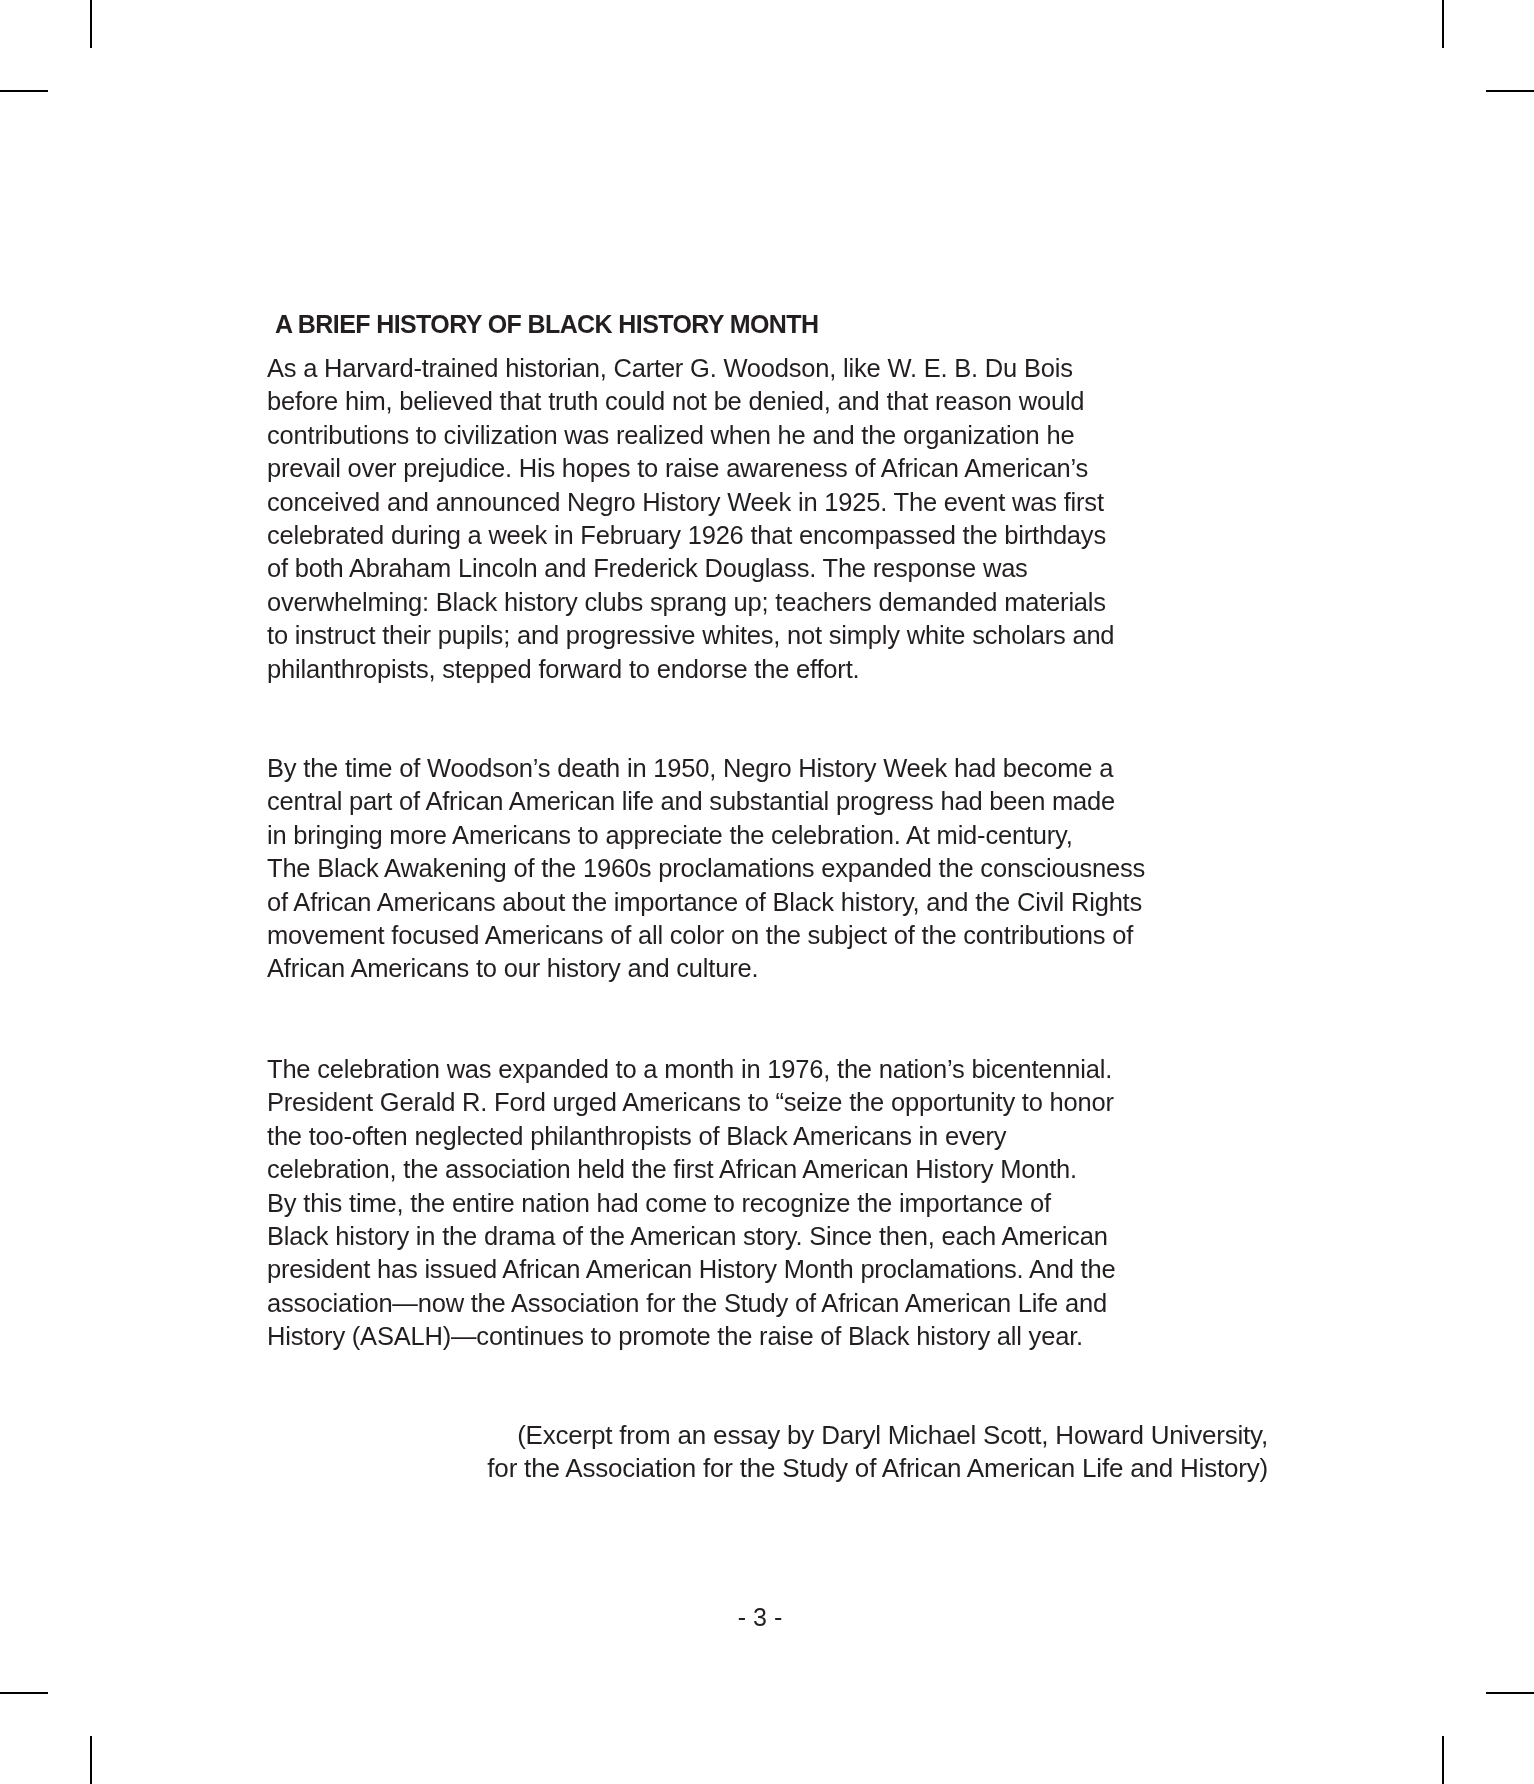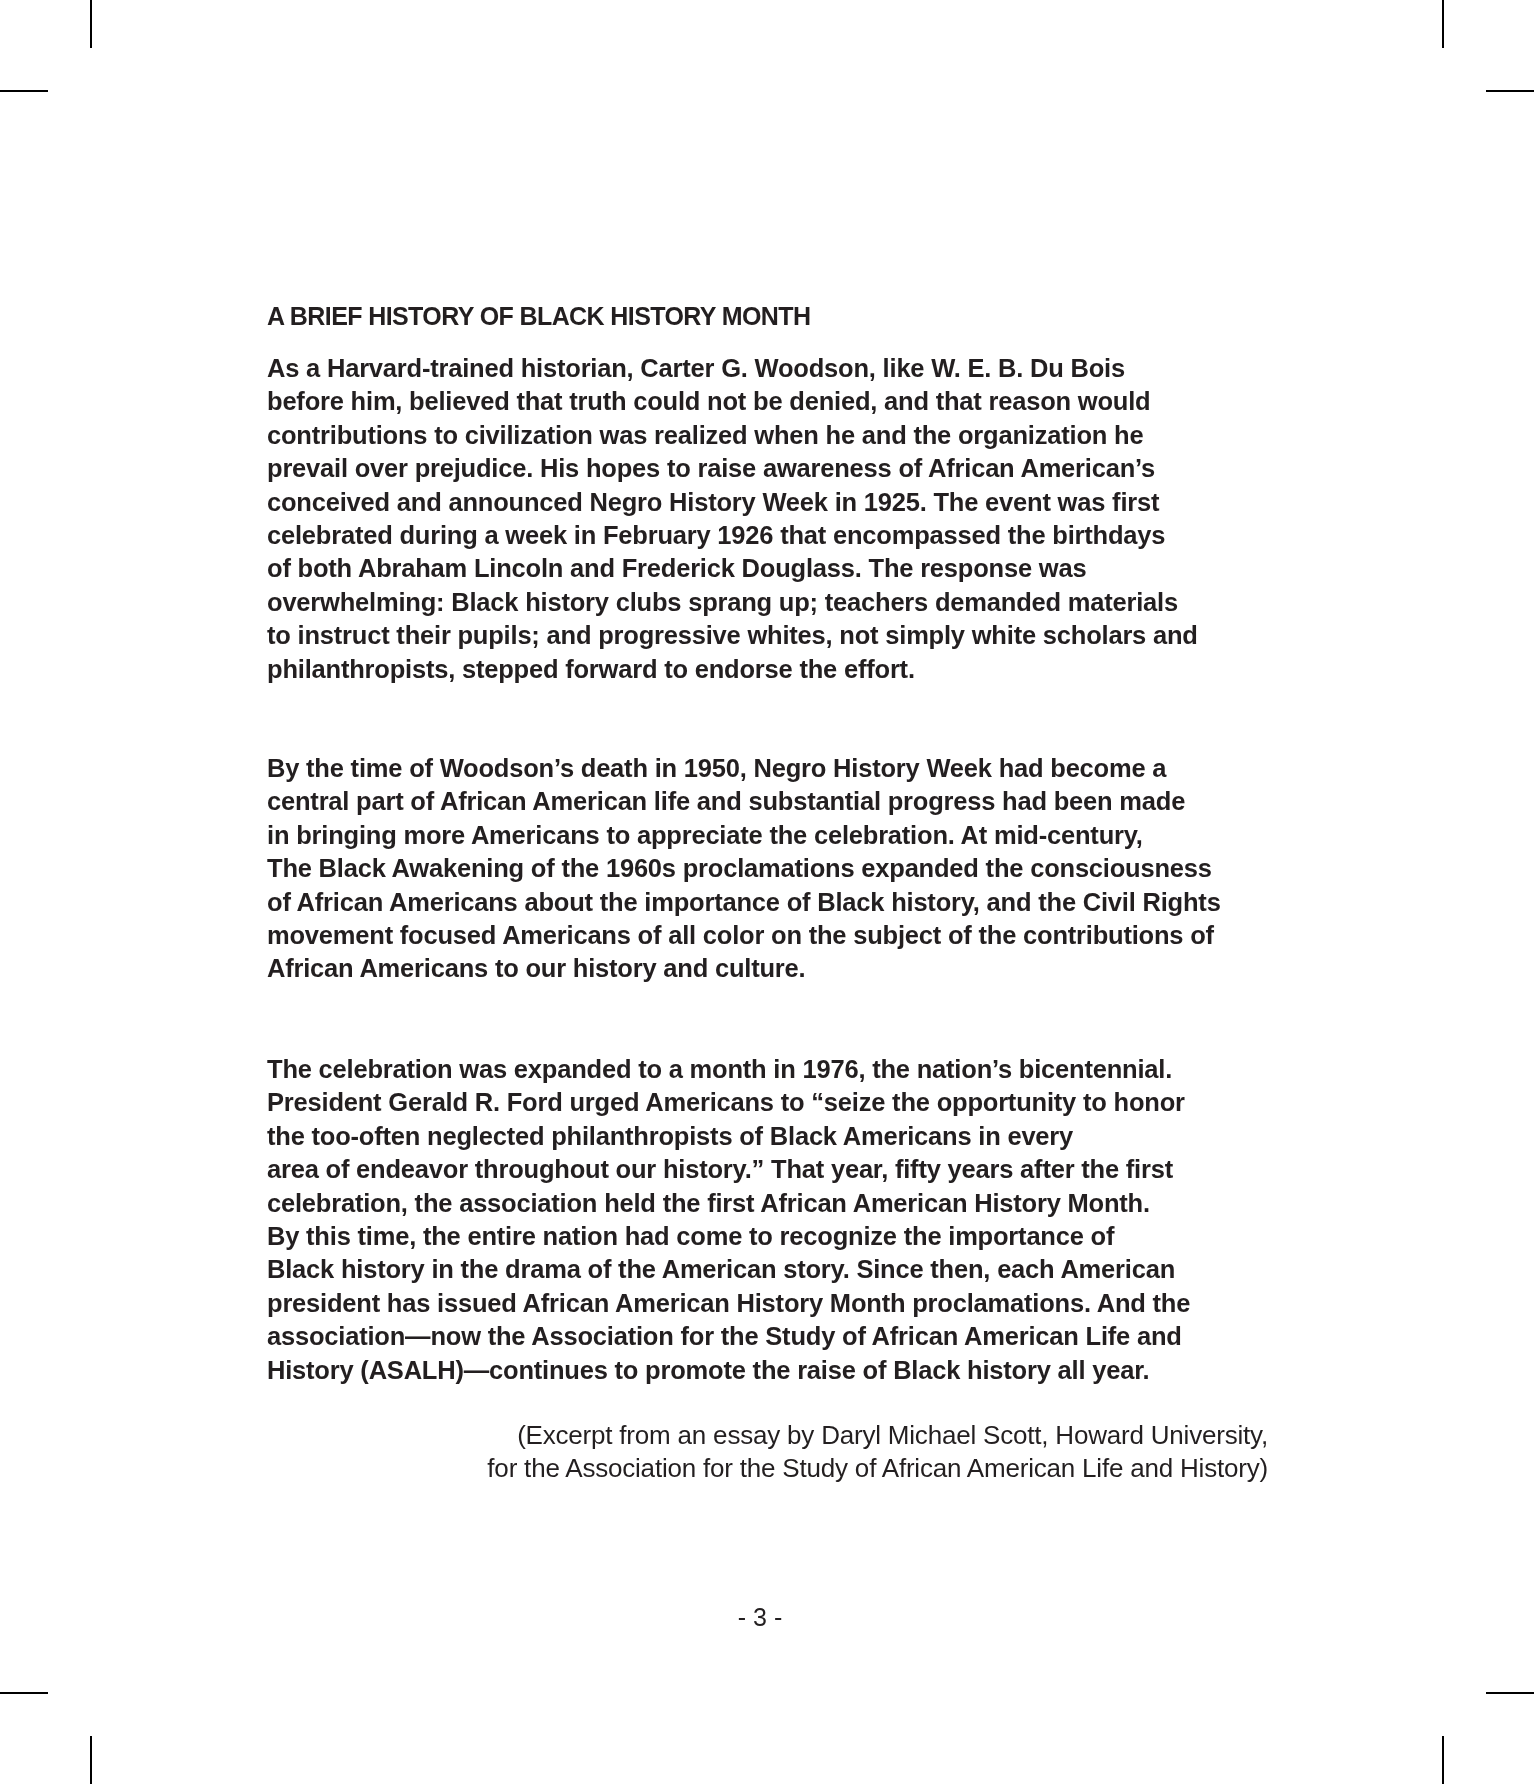--- a/index.html
+++ b/index.html
@@ -5,42 +5,42 @@
   html, body { margin:0; padding:0; background:#ffffff; }
   body { width:1534px; height:1784px; position:relative; overflow:hidden; color:#231f20;
          font-family:"Liberation Sans", "DejaVu Sans", sans-serif; }
   .crop { position:absolute; background:#000; }
   .v { width:2px; height:48px; }
   .h { width:48px; height:2px; }
   .title { position:absolute; left:267px; top:302px; font-size:25px; font-weight:bold;
            letter-spacing:-0.6px; color:#231f20; white-space:nowrap; }
   .para { position:absolute; left:267px; font-size:25.5px; line-height:33.4px; color:#231f20;
           letter-spacing:-0.2px; }
-  .para .line { display:block; white-space:nowrap;font-weight:bold; }
+  .para .line { display:block; white-space:nowrap; }
   #p1 { top:352px; }
   #p2 { top:752px; }
   #p3 { top:1053px; }
   .attrib { position:absolute; right:266px; top:1419px; font-size:26px; line-height:33.4px;
             text-align:right; letter-spacing:-0.2px; }
   .attrib .line { display:block; white-space:nowrap; }
   .pagenum { position:absolute; left:0; width:1520px; text-align:center; top:1603px; font-size:25px; }
 </style>
 </head>
 <body>
 
 <div class="crop v" style="left:90px; top:0;"></div>
 <div class="crop h" style="left:0; top:90px;"></div>
 <div class="crop v" style="left:1442px; top:0;"></div>
 <div class="crop h" style="left:1486px; top:90px;"></div>
 <div class="crop h" style="left:0; top:1692px;"></div>
 <div class="crop v" style="left:90px; top:1736px;"></div>
 <div class="crop h" style="left:1486px; top:1692px;"></div>
 <div class="crop v" style="left:1442px; top:1736px;"></div>
 
-<h1 class="title" style="margin:0;">A BRIEF HISTORY OF BLACK HISTORY MONTH</h1>
+<h1 class="title" style="margin:8px;">A BRIEF HISTORY OF BLACK HISTORY MONTH</h1>
 
 <div class="para" id="p1">
   <span class="line">As a Harvard-trained historian, Carter G. Woodson, like W. E. B. Du Bois</span>
   <span class="line">before him, believed that truth could not be denied, and that reason would</span>
   <span class="line">contributions to civilization was realized when he and the organization he</span>
   <span class="line">prevail over prejudice. His hopes to raise awareness of African American’s</span>
   <span class="line">conceived and announced Negro History Week in 1925. The event was first</span>
   <span class="line">celebrated during a week in February 1926 that encompassed the birthdays</span>
   <span class="line">of both Abraham Lincoln and Frederick Douglass. The response was</span>
   <span class="line">overwhelming: Black history clubs sprang up; teachers demanded materials</span>
@@ -55,21 +55,20 @@
   <span class="line">The Black Awakening of the 1960s proclamations expanded the consciousness</span>
   <span class="line">of African Americans about the importance of Black history, and the Civil Rights</span>
   <span class="line">movement focused Americans of all color on the subject of the contributions of</span>
   <span class="line">African Americans to our history and culture.</span>
 </div>
 
 <div class="para" id="p3">
   <span class="line">The celebration was expanded to a month in 1976, the nation’s bicentennial.</span>
   <span class="line">President Gerald R. Ford urged Americans to “seize the opportunity to honor</span>
   <span class="line">the too-often neglected philanthropists of Black Americans in every</span>
-  <span class="line">area of endeavor throughout our history.” That year, fifty years after the first</span>
   <span class="line">celebration, the association held the first African American History Month.</span>
   <span class="line">By this time, the entire nation had come to recognize the importance of</span>
   <span class="line">Black history in the drama of the American story. Since then, each American</span>
   <span class="line">president has issued African American History Month proclamations. And the</span>
   <span class="line">association—now the Association for the Study of African American Life and</span>
   <span class="line">History (ASALH)—continues to promote the raise of Black history all year.</span>
 </div>
 
 <div class="attrib">
   <span class="line">(Excerpt from an essay by Daryl Michael Scott, Howard University,</span>

